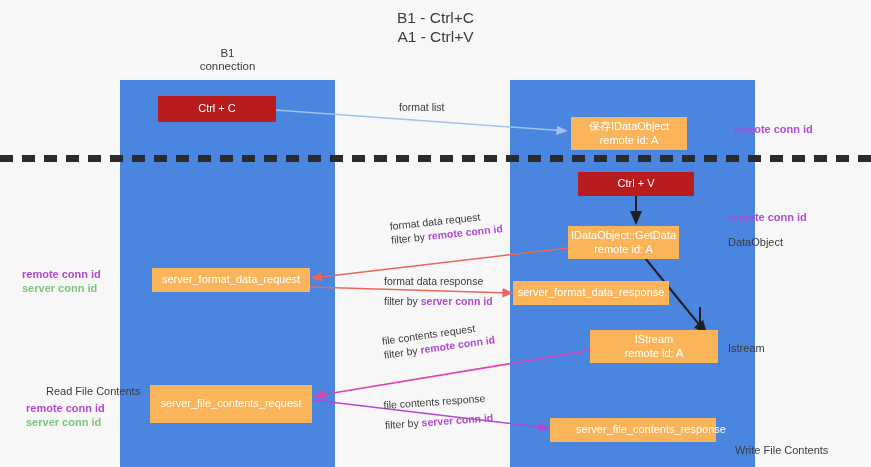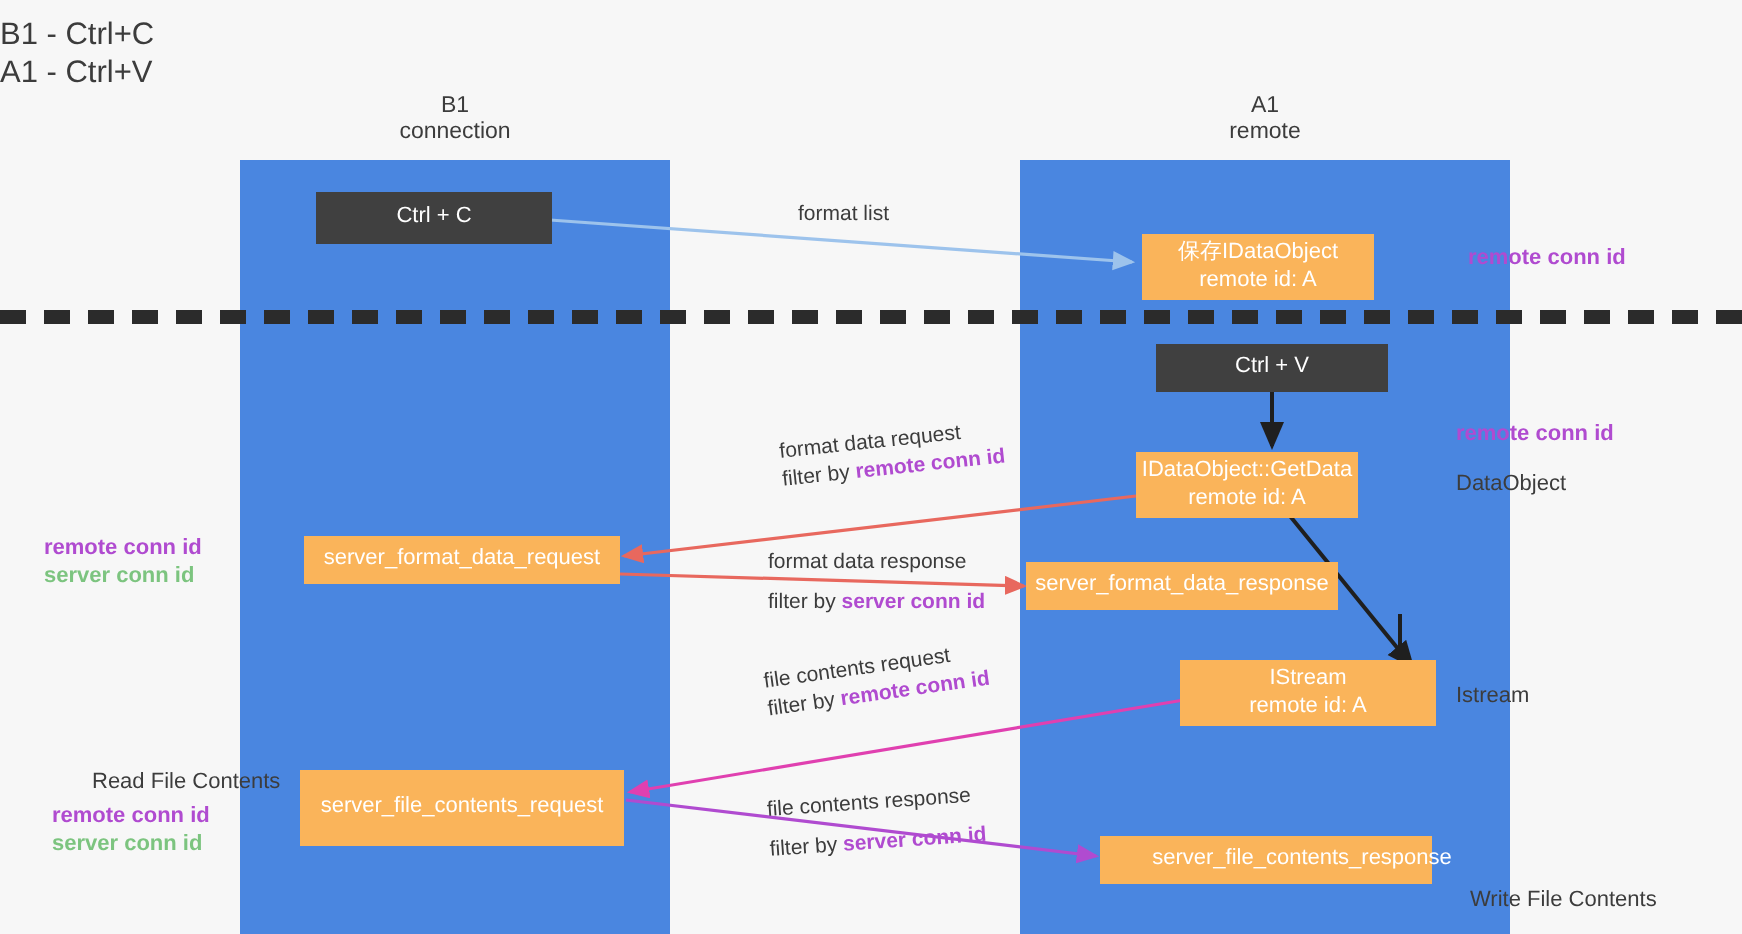--- a/index.html
+++ b/index.html
@@ -22,39 +22,39 @@
     text-align:center;
     font-size:11.5px;
     color:#3c3c3c;
     line-height:13px;
   }
   .lane-head .ttl{display:block;}
   .lane-head .sub{display:block;}
 
   .title{
     position:absolute;left:0;right:0;top:8px;
-    text-align:left;
+    text-align:center;
     font-size:15.5px;
     color:#3c3c3c;
     line-height:19px;
   }
   .title span{display:block;}
 
   .box{
     position:absolute;
     box-sizing:border-box;
     display:flex;flex-direction:column;
     align-items:center;justify-content:center;
     color:#ffffff;
     font-size:11px;
     line-height:13.5px;
     text-align:center;
     z-index:6;
   }
-  .box.green{background:#404040;text-align:right;}
+  .box.green{background:#b91c1c;text-align:right;}
   .box.orange{background:#fab45a;}
   .box .l2{display:block;}
 
   .sidelabel{
     position:absolute;
     font-size:11px;
     line-height:13px;
     color:#3c3c3c;
     white-space:nowrap;
     z-index:7;
@@ -91,24 +91,20 @@
 
   <div class="title">
     <span>B1 - Ctrl+C</span>
     <span>A1 - Ctrl+V</span>
   </div>
 
   <div class="lane-head" style="left:120px;top:47px;width:215px;">
     <span class="ttl">B1</span>
     <span class="sub">connection</span>
   </div>
-  <div class="lane-head" style="left:510px;top:47px;width:245px;">
-    <span class="ttl">A1</span>
-    <span class="sub">remote</span>
-  </div>
 
   <div class="lane" id="lane-b1"></div>
   <div class="lane" id="lane-a1"></div>
 
   <svg class="wires" viewBox="0 0 871 467">
     <defs>
       <marker id="ah-blue" markerWidth="7" markerHeight="7" refX="6" refY="3" orient="auto">
         <path d="M0,0 L7,3 L0,6 z" fill="#9dc3ec"></path>
       </marker>
       <marker id="ah-red" markerWidth="7" markerHeight="7" refX="6" refY="3" orient="auto">

